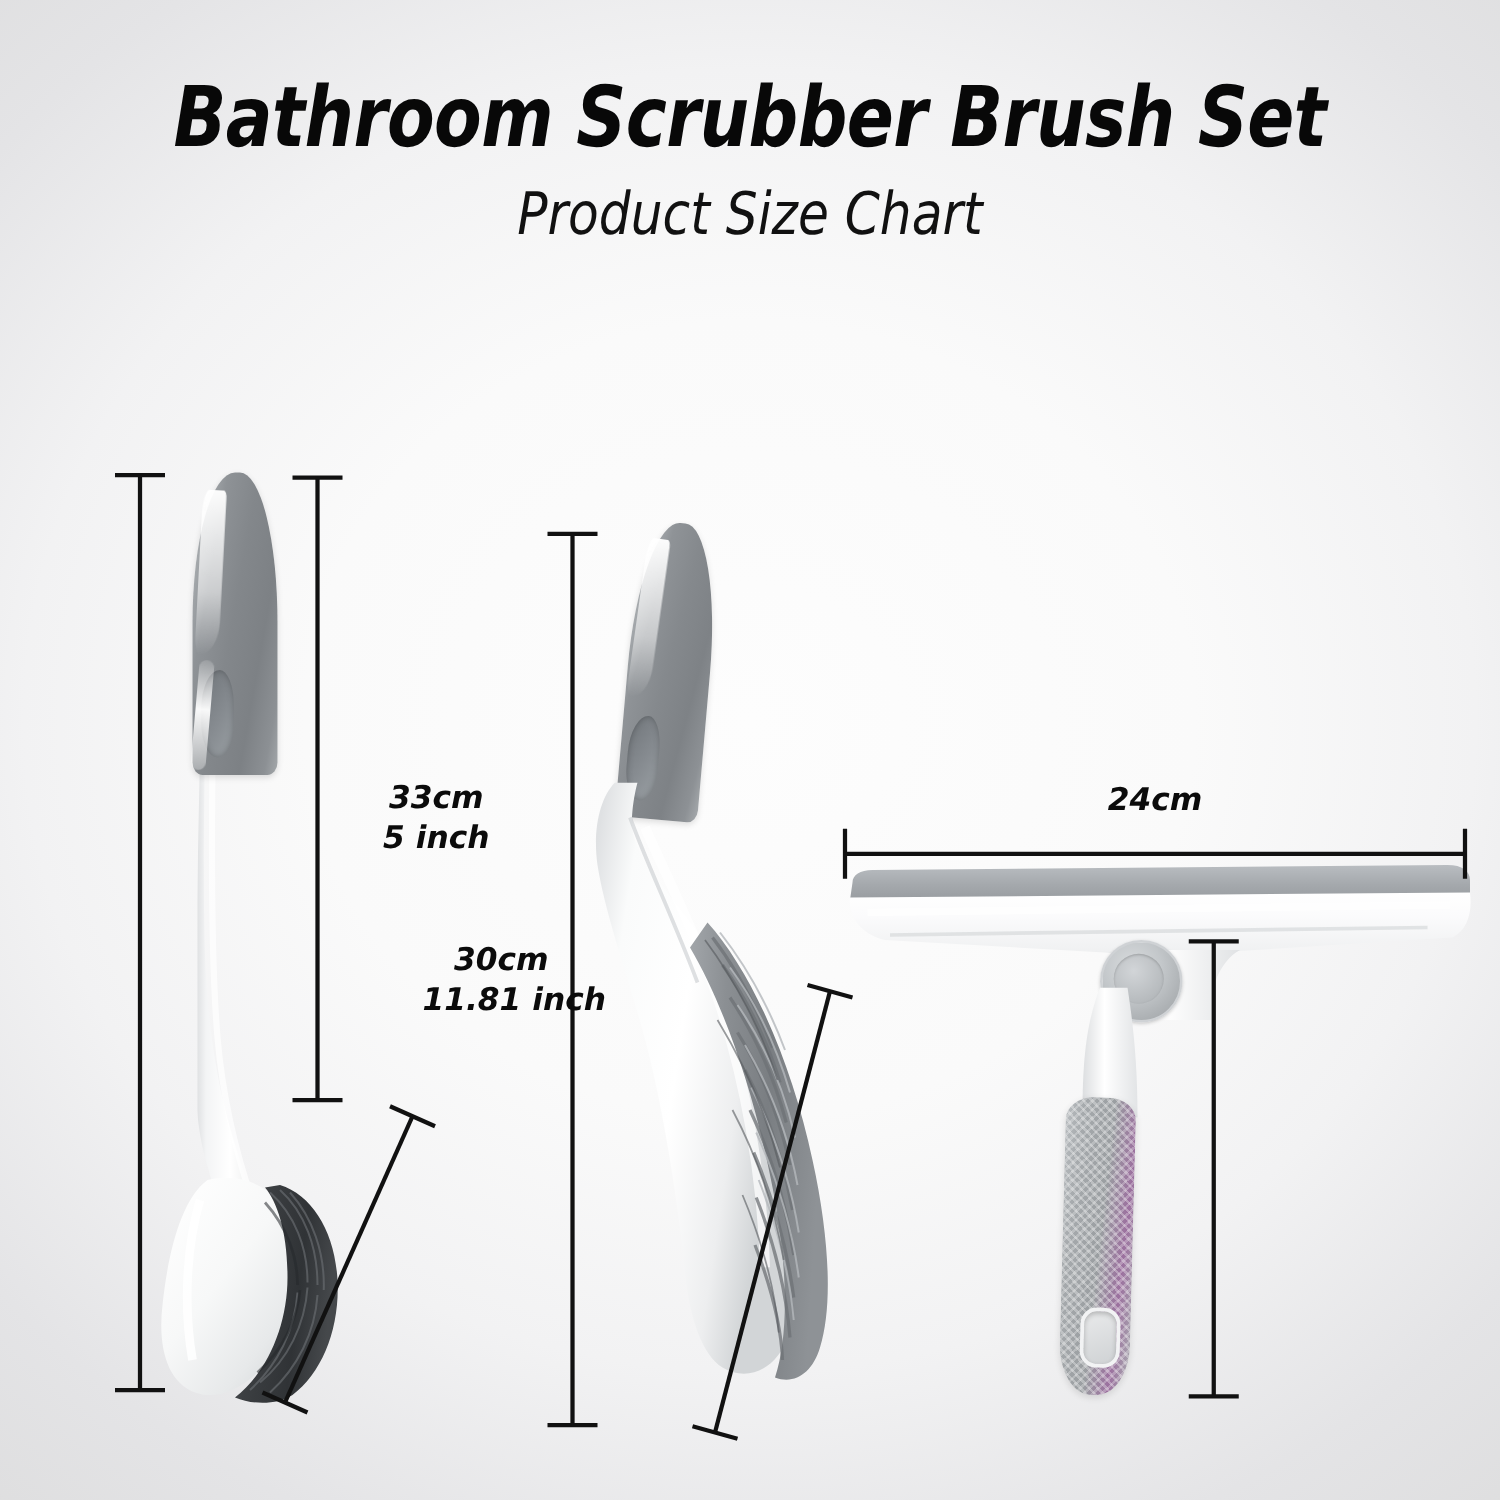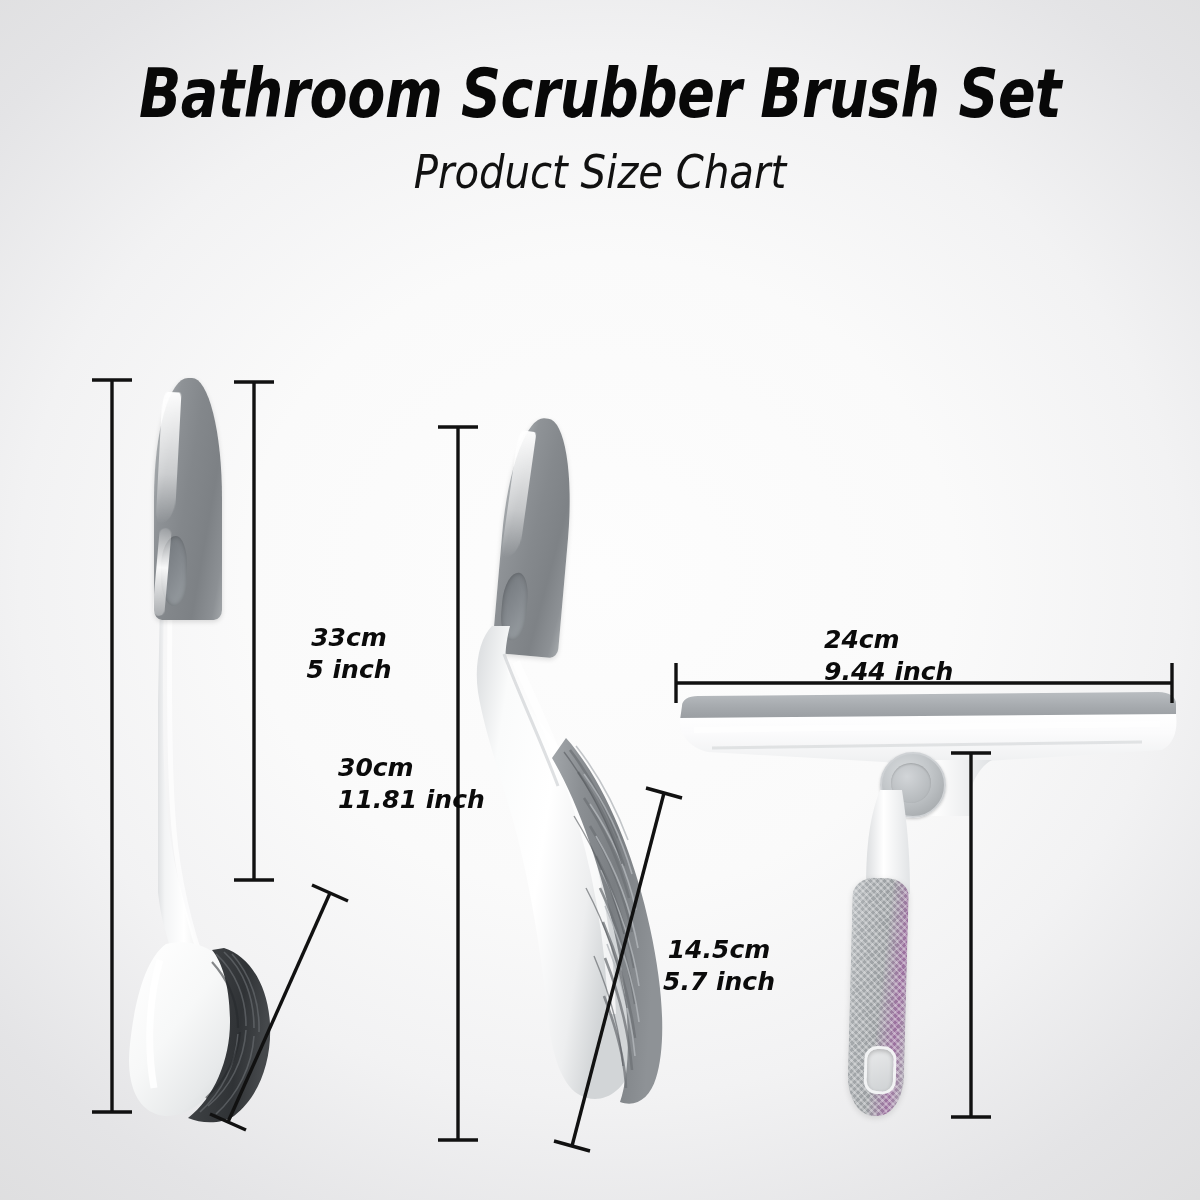--- a/index.html
+++ b/index.html
@@ -57,21 +57,21 @@
     position: absolute;
     font-family: "DejaVu Sans", "Liberation Sans", sans-serif;
     font-style: italic;
     font-weight: 700;
     font-size: 25px;
     line-height: 1.28;
     color: #0b0b0b;
     white-space: nowrap;
   }
   .dim-label .l2 { display: block; }
-  .ta-c { text-align: left; }
+  .ta-c { text-align: center; }
   .ta-l { text-align: center; }
 
   
   #dim-svg {
     position: absolute;
     left: 0; top: 0;
     width: 1200px;
     height: 1200px;
     pointer-events: none;
   }
@@ -442,24 +442,19 @@
     <span>33cm</span>
     <span class="l2">5 inch</span>
   </div>
 
 
   <div class="dim-label ta-c" style="left:338px; top:752px; width:126px;">
     <span>30cm</span>
     <span class="l2">11.81 inch</span>
   </div>
 
-  <div class="dim-label ta-l" style="left:634px; top:934px; width:170px;">
-    <span>14.5cm</span>
-    <span class="l2">5.7 inch</span>
-  </div>
 
   <div class="dim-label ta-c" style="left:824px; top:624px; width:200px;">
     <span>24cm</span>
-    <span class="l2">9.44 inch</span>
   </div>
 
 
 </div>
 
 </body></html>

